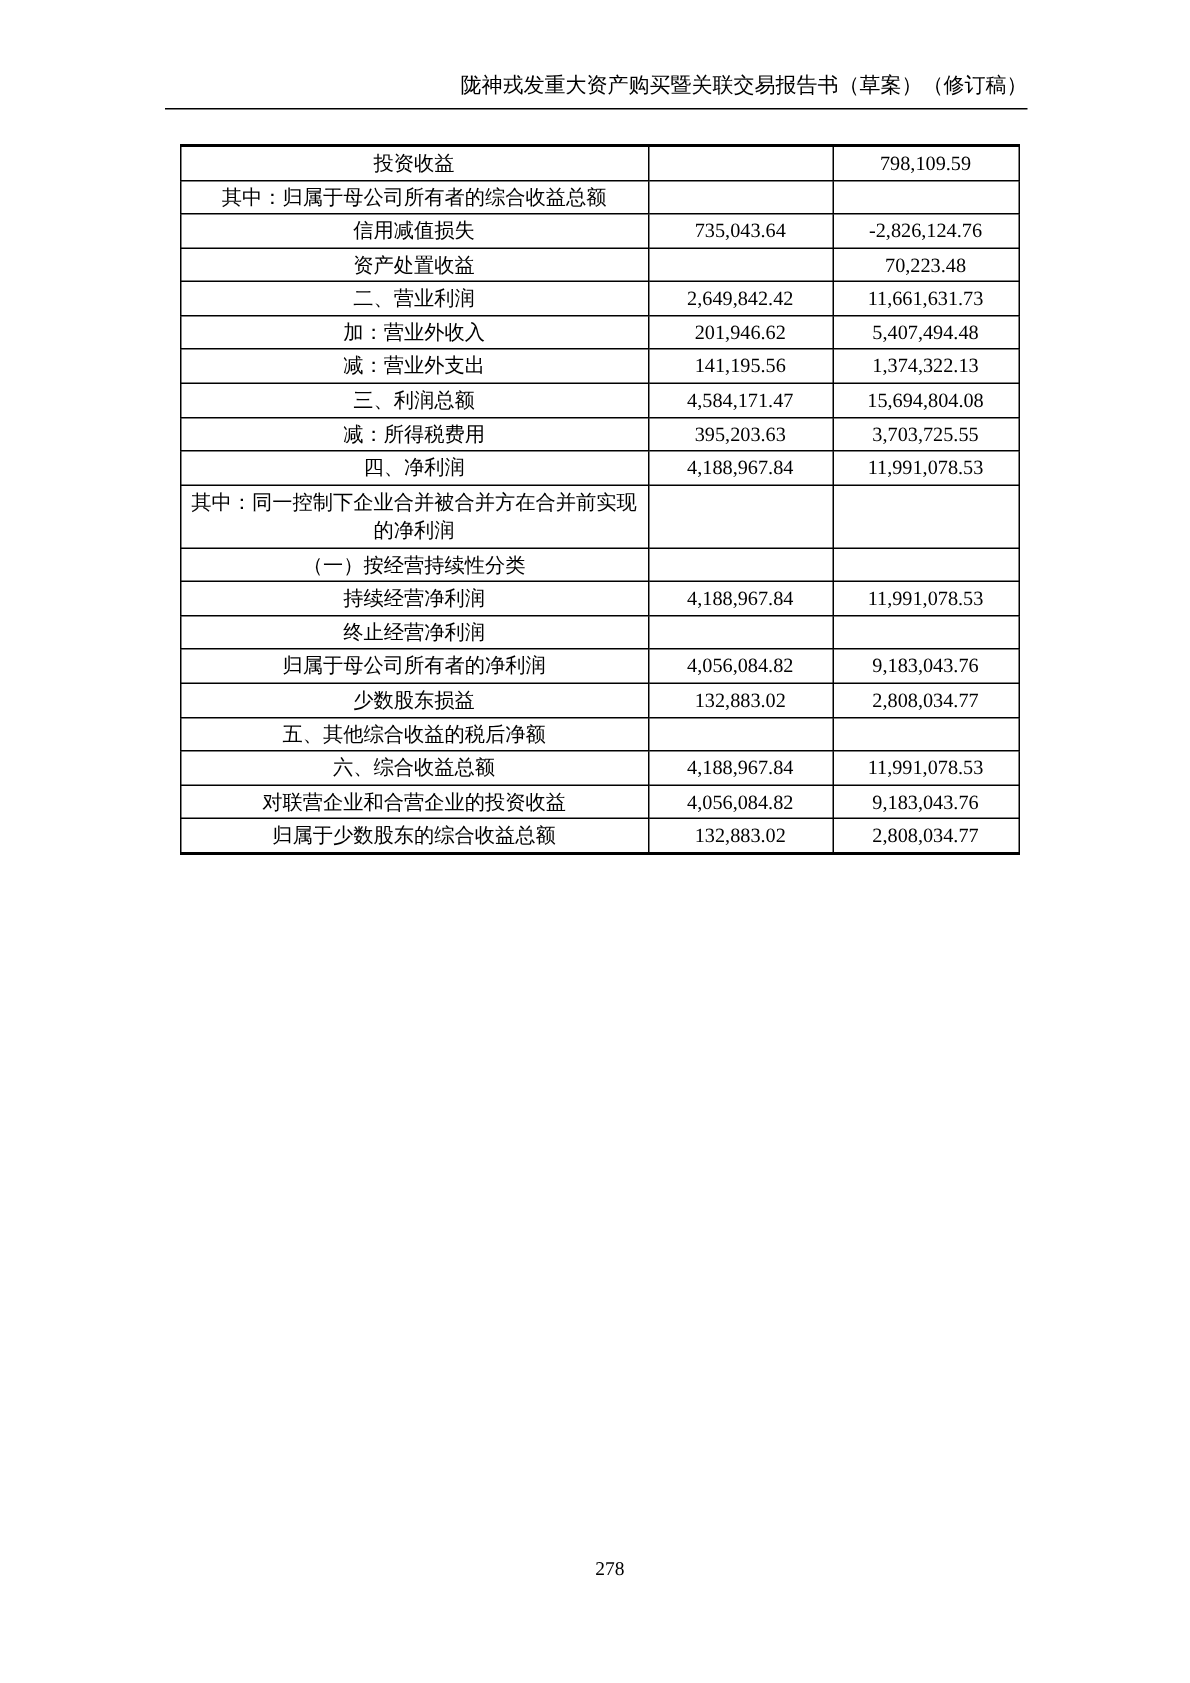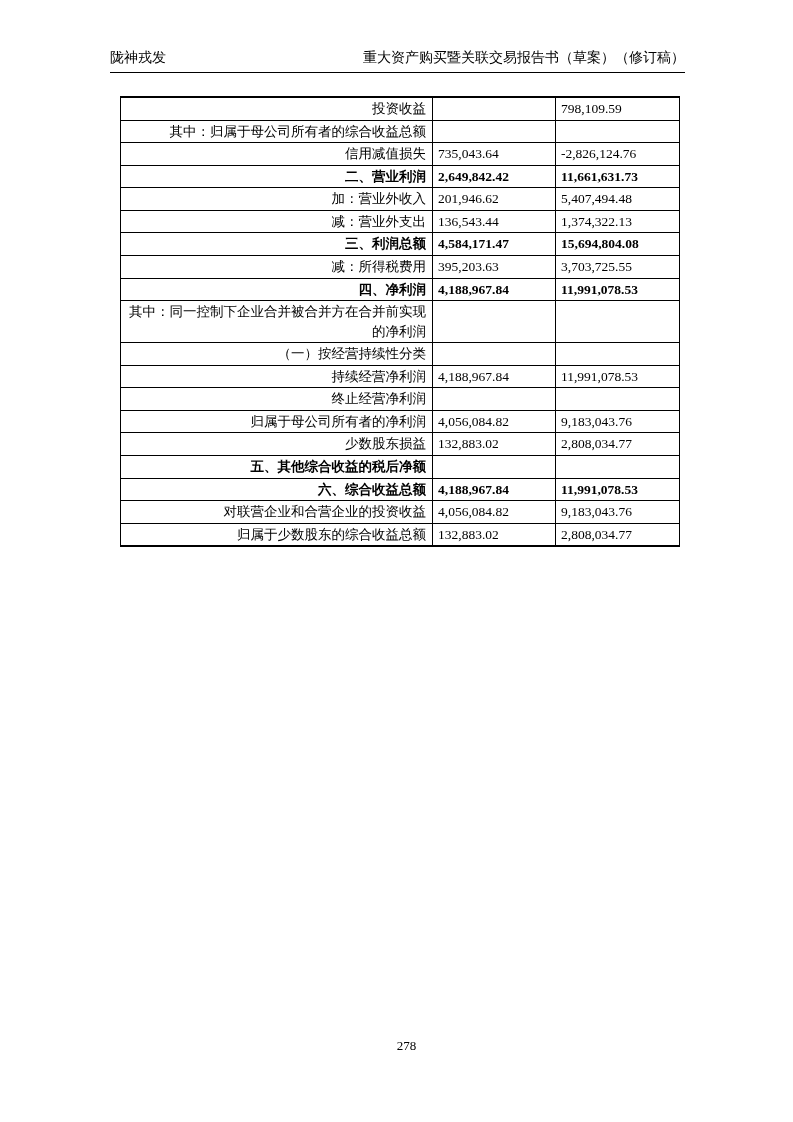--- a/index.html
+++ b/index.html
@@ -12,21 +12,21 @@
     font-family: "Liberation Serif", "DejaVu Serif", serif;
     position: relative;
     overflow: hidden;
   }
   .page-header {
     position: absolute;
     left: 110px;
     top: 50px;
     width: 575px;
     display: flex;
-    justify-content: space-between;
+    justify-content: flex-end;
     align-items: flex-end;
     font-size: 14px;
     padding-bottom: 5px;
     border-bottom: 1.5px solid #000;
     line-height: 1.2;
   }
   table.fin-table {
     position: absolute;
     left: 120px;
     top: 96px;
@@ -38,23 +38,23 @@
     border-bottom: 2.5px solid #000;
   }
   table.fin-table td {
     border: 1px solid #000;
     height: 22.5px;
     padding: 1px 6px 1px 5px;
     vertical-align: middle;
     line-height: 1.45;
     overflow: hidden;
   }
-  td.c-label { text-align: right; margin-left: 41px; }
-  td.c-num { text-align: left; }
-  tr.bold td { font-weight: bold; }
+  td.c-label { text-align: center; margin-left: 41px; }
+  td.c-num { text-align: center; }
+  tr.bold td { font-weight: normal; }
   td.ind0 { padding-left: 5px; }
   td.ind1 { padding-left: 27px; }
   td.ind2 { padding-left: 33px; }
   .page-footer {
     position: absolute;
     left: 0;
     right: 0;
     top: 1038px;
     text-align: center;
     font-size: 13px;
@@ -86,33 +86,38 @@
         <tr>
           <td class="c-label ind2">其中：归属于母公司所有者的综合收益总额</td>
           <td class="c-num"></td>
           <td class="c-num"></td>
         </tr>
         <tr>
           <td class="c-label ind1">信用减值损失</td>
           <td class="c-num">735,043.64</td>
           <td class="c-num">-2,826,124.76</td>
         </tr>
+        <tr>
+          <td class="c-label ind1">资产处置收益</td>
+          <td class="c-num"></td>
+          <td class="c-num">70,223.48</td>
+        </tr>
         <tr class="bold">
           <td class="c-label ind0">二、营业利润</td>
           <td class="c-num">2,649,842.42</td>
           <td class="c-num">11,661,631.73</td>
         </tr>
         <tr>
           <td class="c-label ind0">加：营业外收入</td>
           <td class="c-num">201,946.62</td>
           <td class="c-num">5,407,494.48</td>
         </tr>
         <tr>
           <td class="c-label ind0">减：营业外支出</td>
-          <td class="c-num">136,543.44</td>
+          <td class="c-num">141,195.56</td>
           <td class="c-num">1,374,322.13</td>
         </tr>
         <tr class="bold">
           <td class="c-label ind0">三、利润总额</td>
           <td class="c-num">4,584,171.47</td>
           <td class="c-num">15,694,804.08</td>
         </tr>
         <tr>
           <td class="c-label ind0">减：所得税费用</td>
           <td class="c-num">395,203.63</td>

